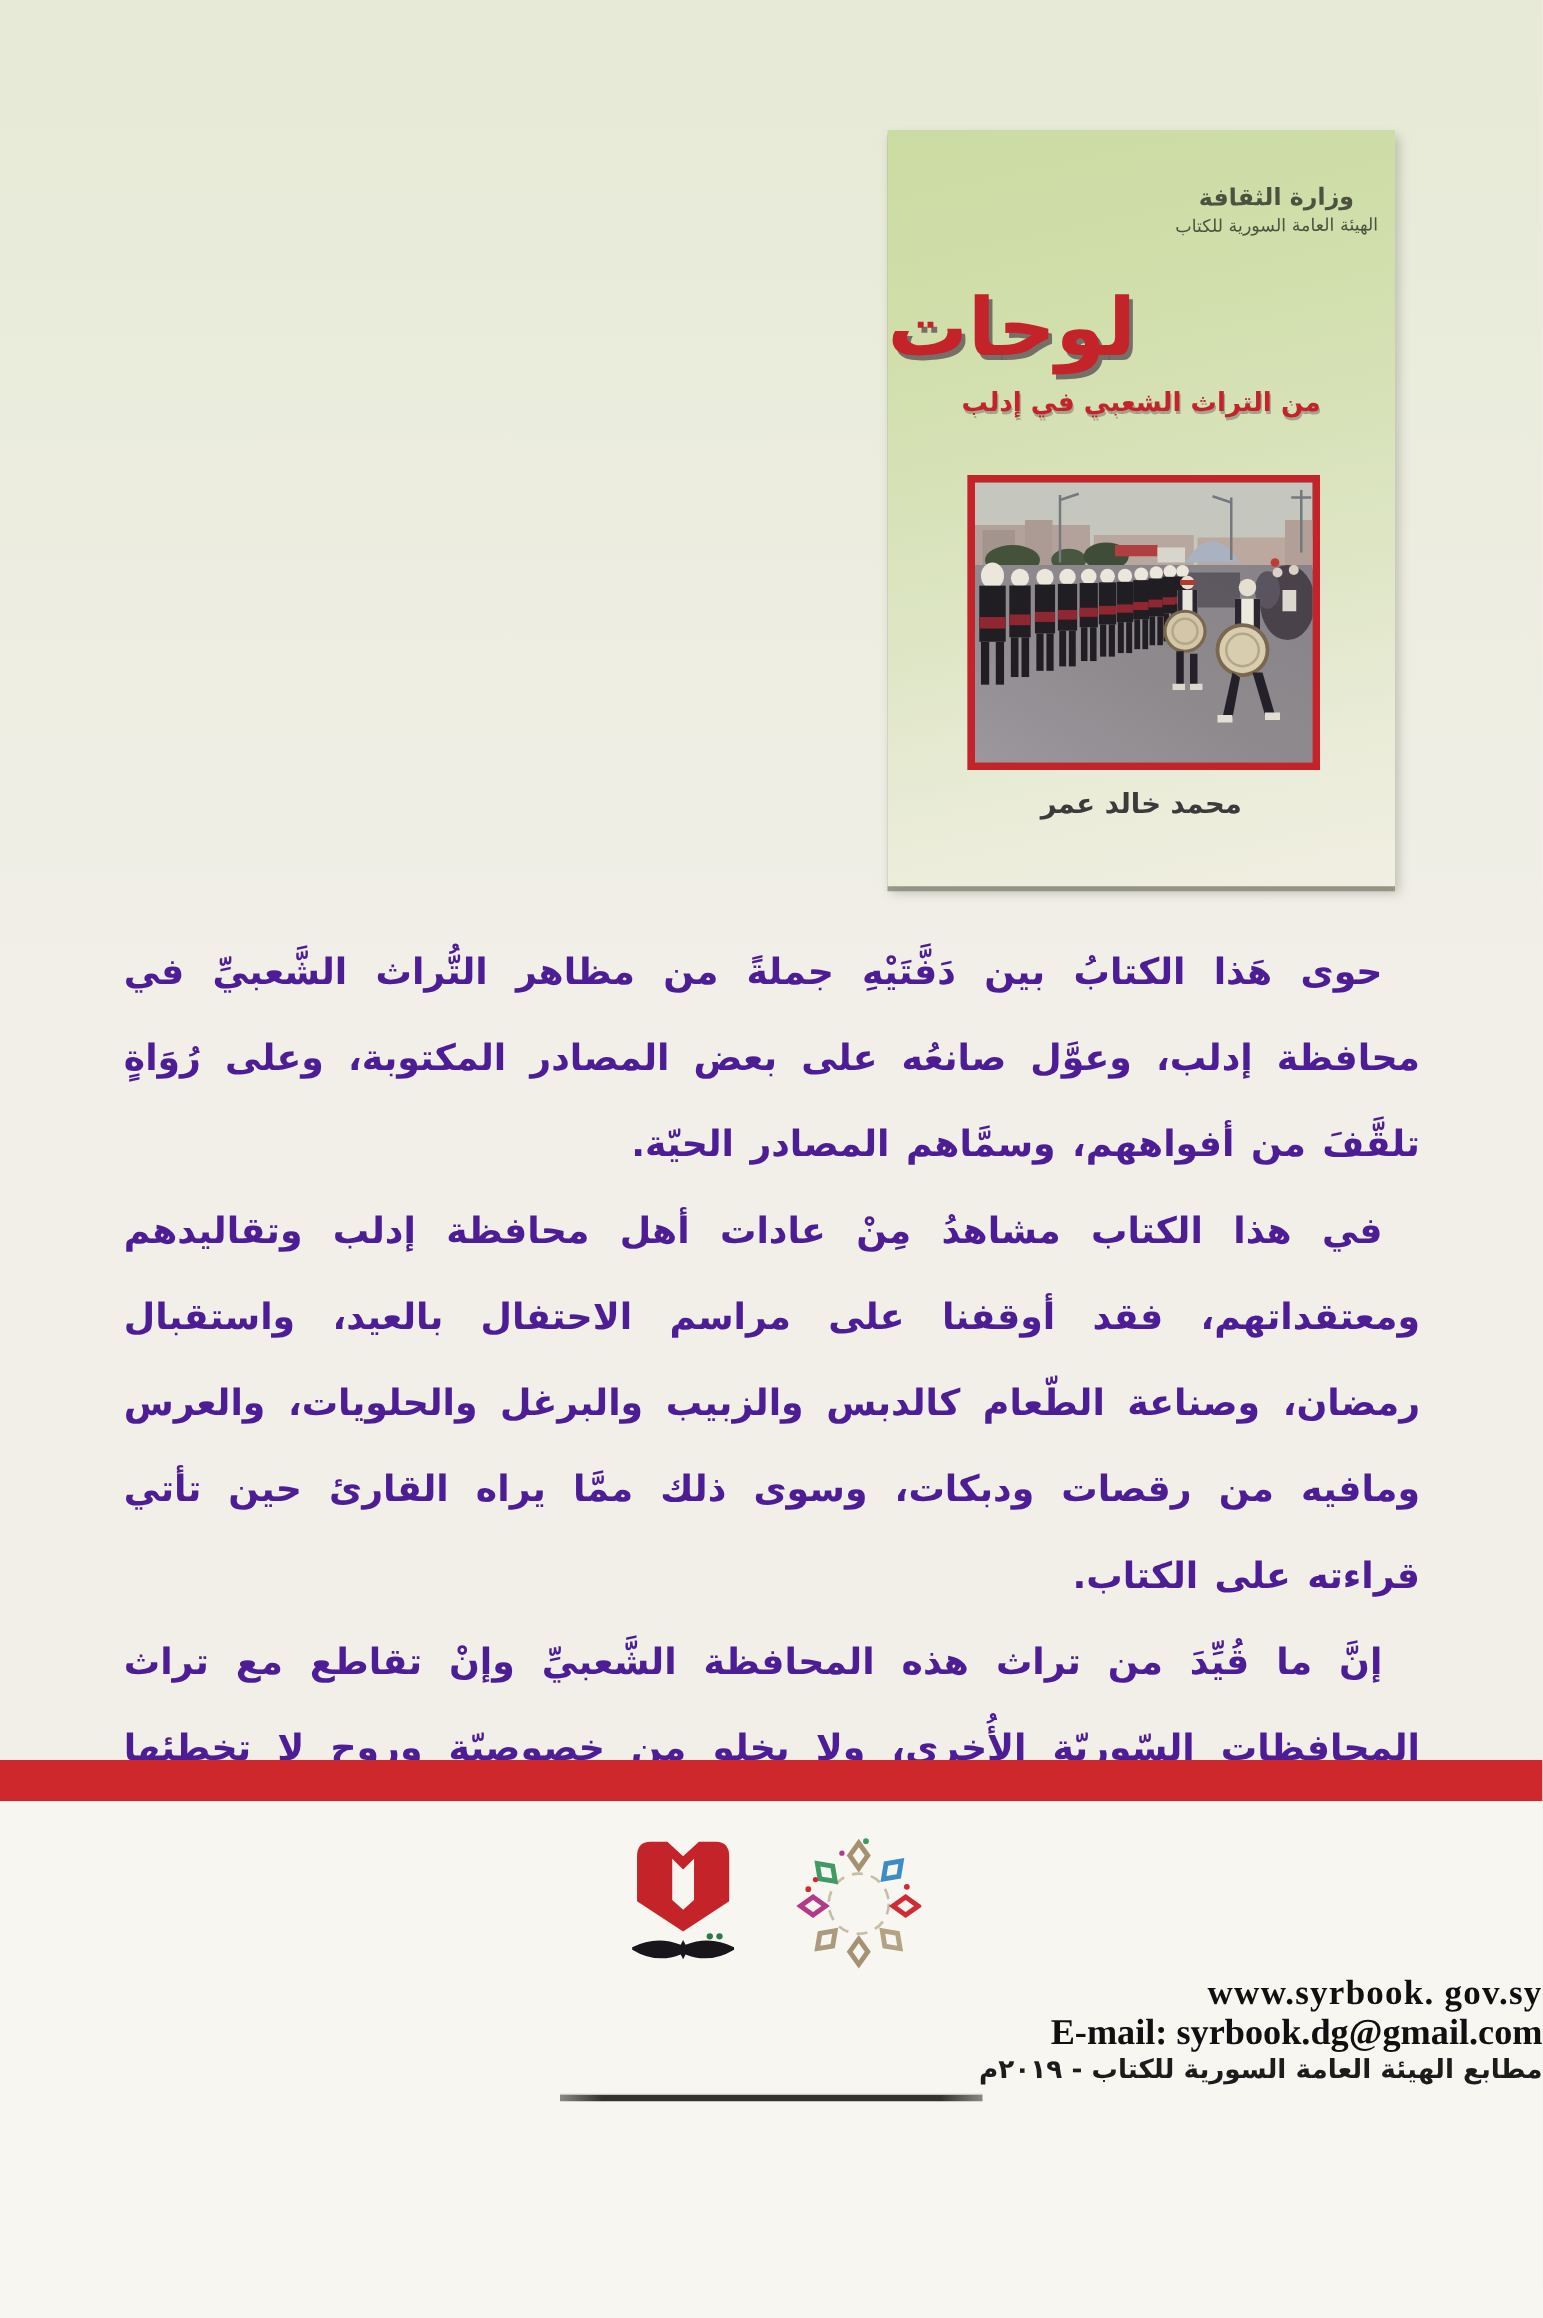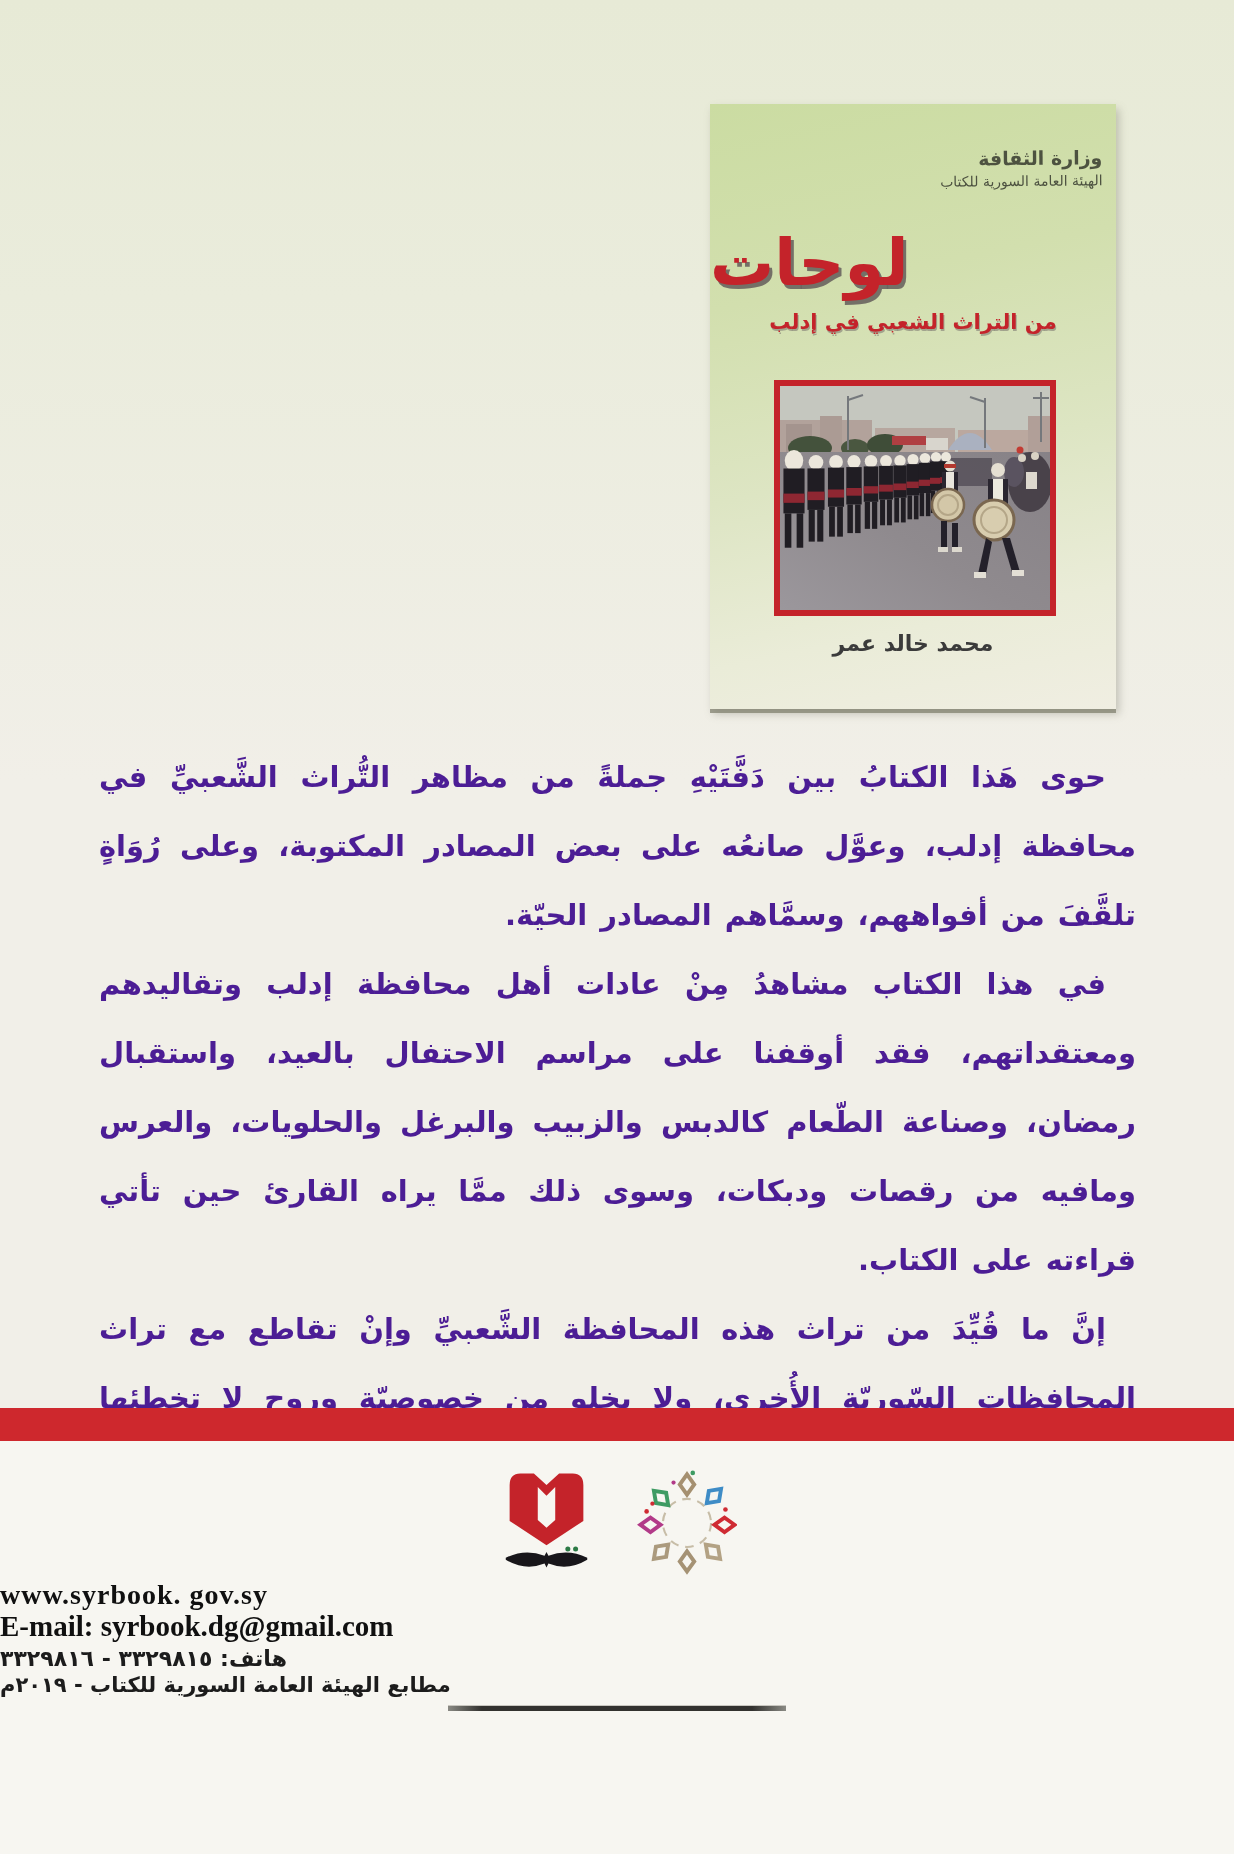--- a/index.html
+++ b/index.html
@@ -12,21 +12,21 @@
     position:absolute;left:0;top:0;width:1234px;height:780px;
     background:linear-gradient(180deg,#e7ead6 0%,#eaecdc 38%,#f1efe8 100%);
   }
   
   .cover{
     position:absolute;left:710px;top:104px;width:406px;height:605px;
     background:linear-gradient(168deg,#cbdca2 0%,#d2dfae 30%,#dde5c3 58%,#eaecd8 82%,#f0eee2 100%);
     box-shadow:0 4px 0 rgba(130,130,112,.75), 3px 5px 8px rgba(110,110,95,.35);
   }
   .ministry{
-    position:absolute;top:42px;right:14px;text-align:right;color:#4d5240;
+    position:absolute;top:42px;right:14px;text-align:center;color:#4d5240;
     line-height:1.35;transform:rotate(-.5deg);
   }
   .ministry .l1{font-size:19px;font-weight:bold;display:block;letter-spacing:1px;}
   .ministry .l2{font-size:14px;display:block;letter-spacing:.5px;}
   .cover-title{
     position:absolute;top:122px;left:0;width:100%;text-align:left;
     font-size:64px;font-weight:bold;color:#c4232a;letter-spacing:3px;
     text-shadow:3px 4px 0 rgba(105,100,95,.9);
   }
   .cover-subtitle{
@@ -47,21 +47,21 @@
   .blurb{
     position:absolute;left:99px;top:743px;width:1037px;
     direction:rtl;text-align:justify;color:#4c1d95;
     font-size:29px;font-weight:bold;line-height:69px;word-spacing:3px;
   }
   .blurb p{margin:0;text-indent:30px;}
   
   .red-band{position:absolute;left:0;top:1408px;width:1234px;height:33px;background:#ce282d;}
   .below-band{position:absolute;left:0;top:1441px;width:1234px;height:413px;background:#f7f6f1;}
   
-  .footer{position:absolute;left:0;top:1460px;width:1234px;text-align:left;}
+  .footer{position:absolute;left:0;top:1460px;width:1234px;text-align:right;}
   .logos-row{display:flex;justify-content:center;align-items:flex-start;gap:42px;height:120px;}
   .website{
     font-family:"Liberation Serif",serif;font-weight:bold;font-size:28px;color:#101010;
     letter-spacing:1px;margin-top:0;line-height:30px;
   }
   .email{
     font-family:"Liberation Serif",serif;font-weight:bold;font-size:29px;color:#101010;
     line-height:32px;
   }
   .phone{direction:rtl;font-size:22px;font-weight:bold;color:#1c1c1c;line-height:27px;margin-top:3px;}
@@ -276,16 +276,15 @@
       </g>
       <circle cx="10" cy="52" r="2.4" fill="#cf2b33"></circle>
         <circle cx="16" cy="44" r="2.2" fill="#cf2b33"></circle>
       <circle cx="58" cy="12" r="2.4" fill="#3e9b63"></circle>
         <circle cx="92" cy="50" r="2.4" fill="#cf2b33"></circle>
       <circle cx="38" cy="22" r="2.2" fill="#b23a88"></circle>
     </svg>
   </div>
   <div class="website">www.syrbook. gov.sy</div>
   <div class="email">E-mail: syrbook.dg@gmail.com</div>
-  <div class="phone">هاتف: ٣٣٢٩٨١٥ - ٣٣٢٩٨١٦</div>
   <div class="publisher">مطابع الهيئة العامة السورية للكتاب - ٢٠١٩م</div>
   <div class="rule"></div>
 </div>
 
 </body></html>

